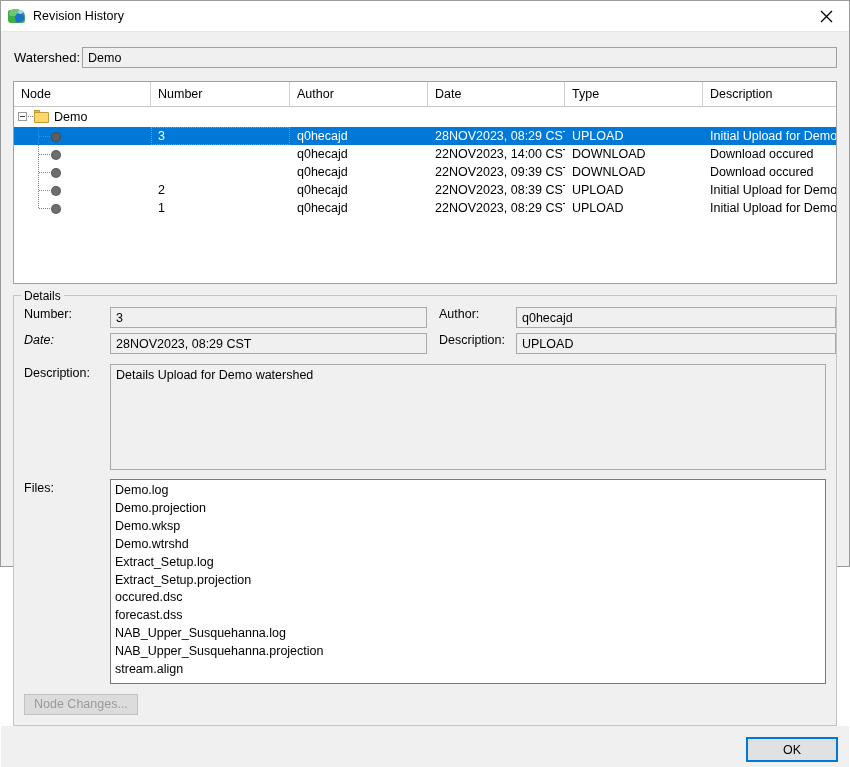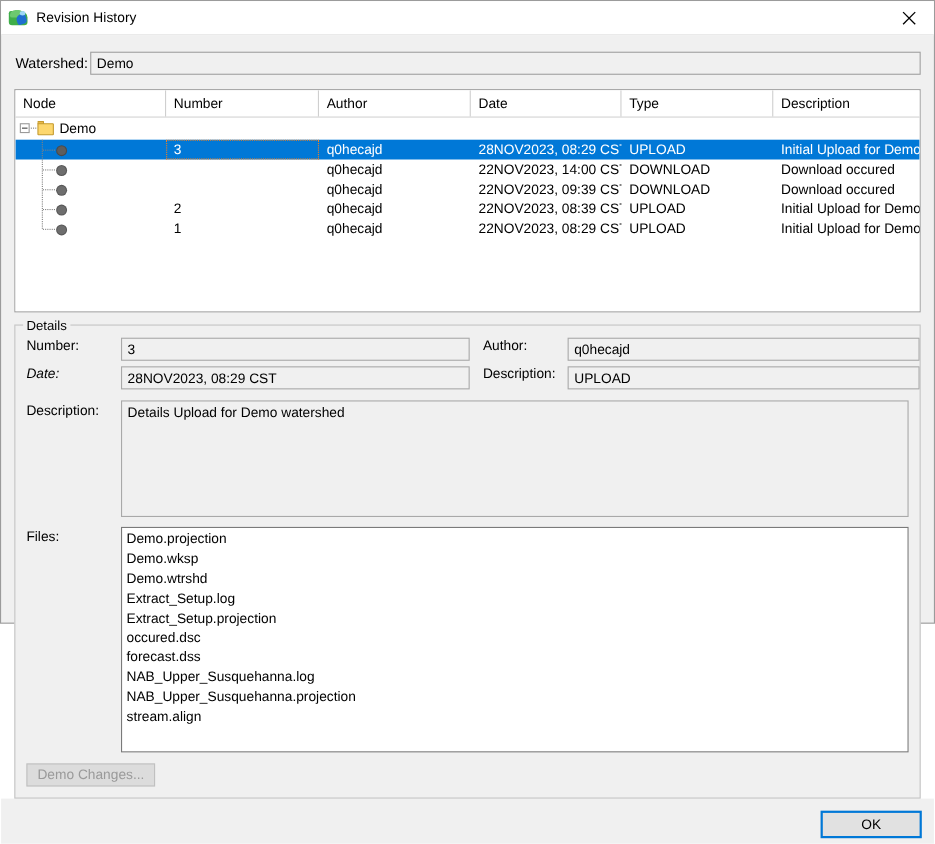--- a/index.html
+++ b/index.html
@@ -493,35 +493,36 @@
     </div>
 
     <div class="descblock">
       <span class="flabel">Description:</span>
       <div id="desc-area">Details Upload for Demo watershed</div>
     </div>
 
     <div class="filesblock">
       <span class="flabel">Files:</span>
       <div id="files-list">
+          <div class="fitem">Demo.log</div>
           <div class="fitem">Demo.projection</div>
           <div class="fitem">Demo.wksp</div>
           <div class="fitem">Demo.wtrshd</div>
           <div class="fitem">Extract_Setup.log</div>
           <div class="fitem">Extract_Setup.projection</div>
           <div class="fitem">occured.dsc</div>
           <div class="fitem">forecast.dss</div>
           <div class="fitem">NAB_Upper_Susquehanna.log</div>
           <div class="fitem">NAB_Upper_Susquehanna.projection</div>
           <div class="fitem">stream.align</div>
         </div>
     </div>
 
     <div id="filechanges-row">
-      <span id="filechanges-btn">Demo Changes...</span>
+      <span id="filechanges-btn">Node Changes...</span>
     </div>
   </div>
 
   <div id="footer">
     <div id="ok-btn">OK</div>
   </div>
 
 </div>
 
 </body></html>

